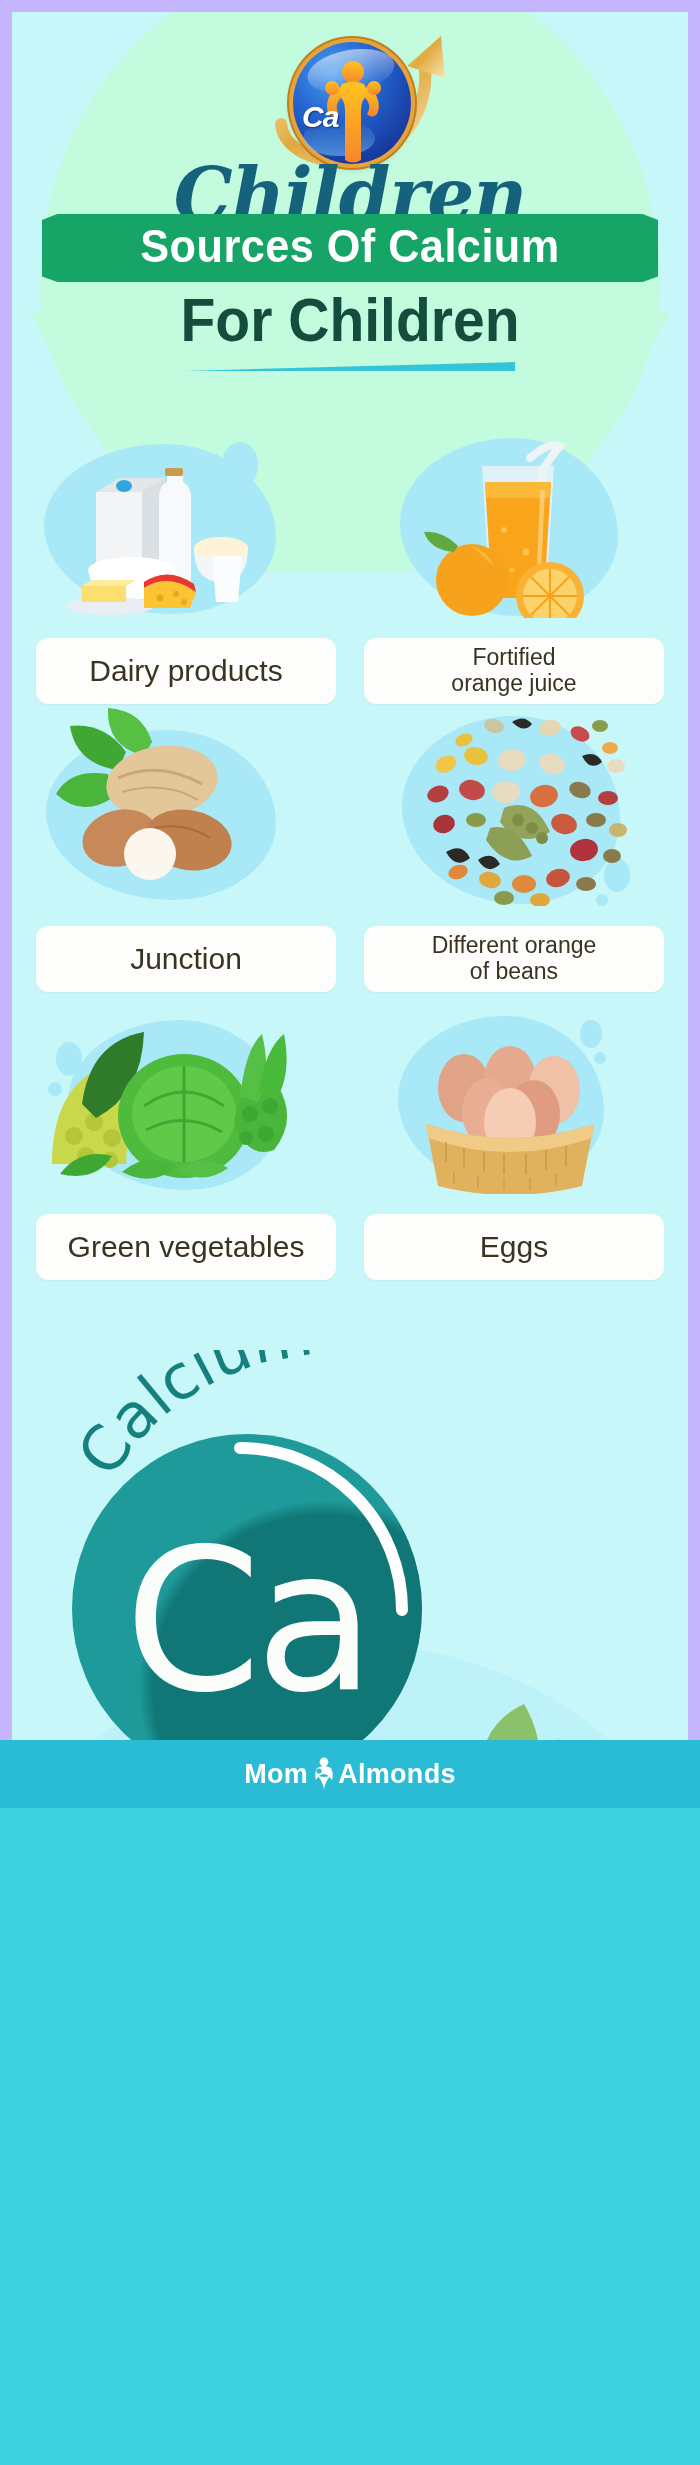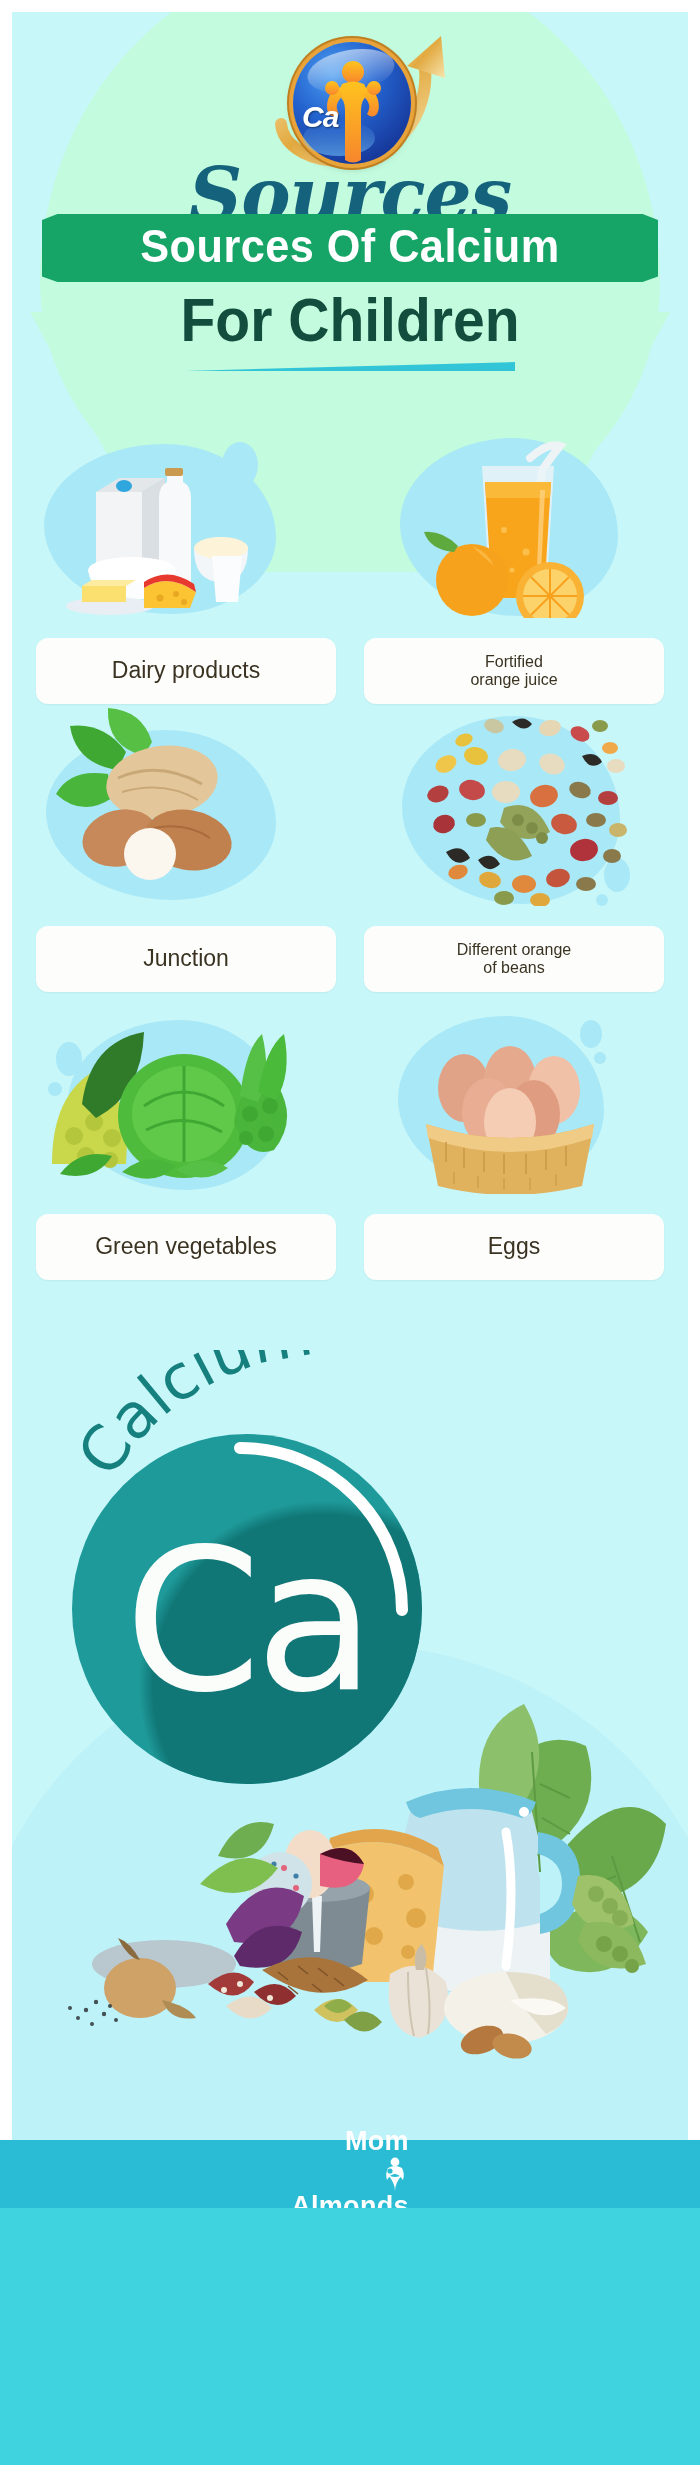--- a/index.html
+++ b/index.html
@@ -4,22 +4,22 @@
 <style>
   html,body{margin:0;padding:0;}
   body{
     width:700px;height:2465px;
     background:#3fd3e0;
     font-family:"Liberation Sans",sans-serif;
     overflow:hidden;
   }
   .poster{
     position:relative;
-    width:700px;height:2208px;
-    background:#ffffff;
+    width:700px;height:1808px;
+    background:#c4b5fd;
     overflow:hidden;
   }
   
   .panel{
     position:absolute;
     left:12px;top:12px;
     width:676px;height:2385px;
     background:#c8f7f9;
     overflow:hidden;
   }
@@ -147,26 +147,26 @@
   }
   .label{
     position:absolute;left:10px;bottom:4px;
     width:300px;height:66px;
     background:#fdfdfb;
     border-radius:12px;
     display:flex;align-items:center;justify-content:center;
     text-align:center;
     color:#3a3322;
     font-family:"Liberation Sans",sans-serif;
-    font-size:23px;
+    font-size:30px;
     font-weight:normal;
     line-height:1.12;
     box-shadow:0 1px 2px rgba(0,0,0,.05);
   }
-  .label.two{font-size:16px;}
+  .label.two{font-size:23px;}
   
   .bottom{
     position:absolute;left:0;top:1272px;width:676px;height:1113px;overflow:hidden;
   }
   .bg-wave{
     position:absolute;left:-40px;top:360px;width:760px;height:520px;
     background:#bdf2f8;
     border-radius:50% 50% 0 0/70% 70% 0 0;
   }
   .calcium-arc{
@@ -197,26 +197,25 @@
     padding-top:24px;
     box-sizing:border-box;
   }
   
   .footer{
     position:absolute;left:0;bottom:0;width:700px;height:68px;
     background:#29bcd4;
     display:flex;align-items:center;justify-content:center;
   }
   .footer-logo{
-    display:flex;align-items:flex-end;justify-content:center;
+    display:flex;align-items:center;justify-content:center;
     color:#ffffff;
     font-family:"Liberation Sans",sans-serif;
     font-size:27px;font-weight:bold;
     letter-spacing:.3px;
-    flex-direction:column;
   }
   .footer-mark{margin:0 2px 0 2px;}
 </style>
 </head>
 <body>
 
 <div class="poster">
   <div class="panel">
 
     <div class="header">
@@ -248,21 +247,21 @@
           <circle cx="30" cy="16" r="11" fill="url(#manG)"></circle>
           <path d="M19,28 q11,-5 22,0 l5,10 q-8,5 -8,16 l0,50 q-8,5 -16,0 l0,-50 q0,-11 -8,-16 z" fill="url(#manG)"></path>
           <path d="M16,30 C4,36 2,52 6,58 q5,5 10,0 q-6,-10 4,-18 z" fill="url(#manG)"></path>
           <path d="M44,30 C56,36 58,52 54,58 q-5,5 -10,0 q6,-10 -4,-18 z" fill="url(#manG)"></path>
           <circle cx="9" cy="32" r="7" fill="url(#manG)"></circle>
           <circle cx="51" cy="32" r="7" fill="url(#manG)"></circle>
         </svg>
         <div class="badge-ca">Ca</div>
       </div>
 
-      <div class="title-script">Sources</div>
+      <div class="title-script">Children</div>
       <div class="green-banner"></div>
       <div class="banner-text">Sources Of Calcium</div>
       <div class="title-dark">For Children</div>
       <div class="title-rule"></div>
     </div>
 
     <div class="grid">
 
       <div class="row">
         <div class="cell left">

